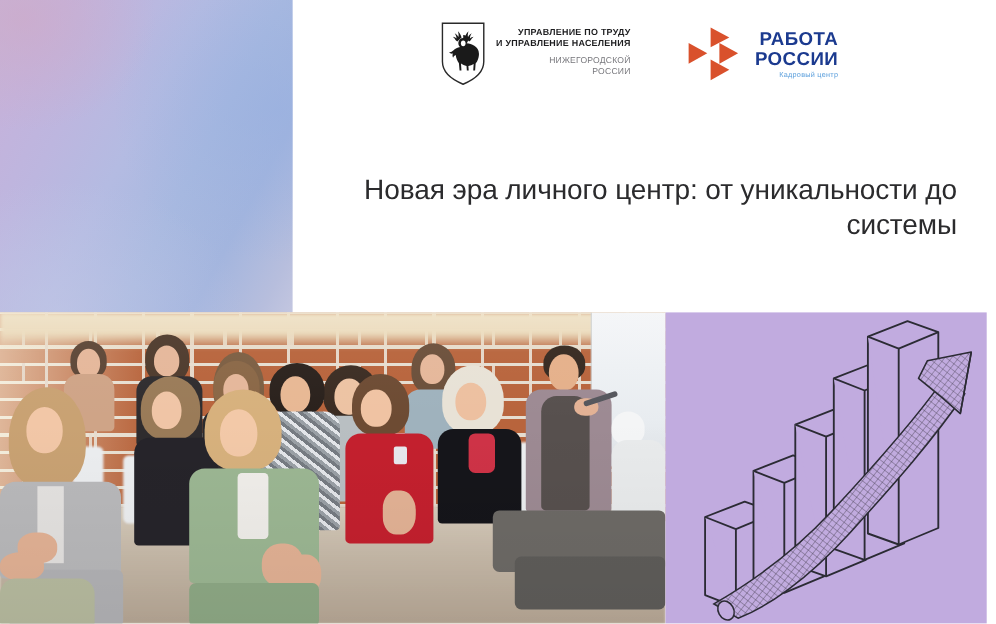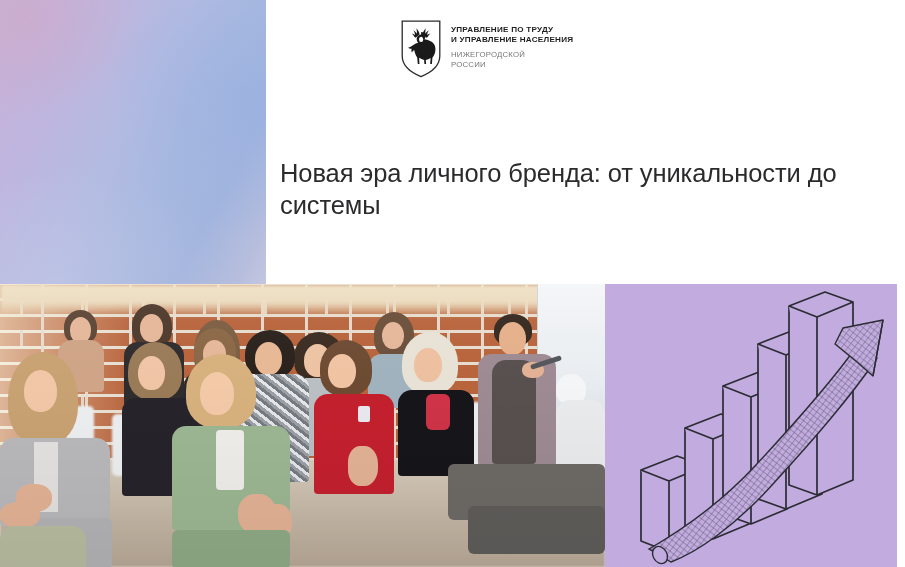--- a/index.html
+++ b/index.html
@@ -11,20 +11,21 @@
   body {
     font-family: "Liberation Sans", "DejaVu Sans", sans-serif;
   }
 
   .slide {
     position: relative;
     width: 897px;
     height: 567px;
     overflow: hidden;
     background: #ffffff;
+    text-align: right;
   }
 
   
   .top-area {
     position: absolute;
     left: 0; top: 0;
     width: 905px;
     height: 284px;
     background: #ffffff;
   }
@@ -291,24 +292,39 @@
         </svg>
         <div class="govt-text">
           <div class="govt-line-strong">УПРАВЛЕНИЕ ПО ТРУДУ</div>
           <div class="govt-line-strong">И УПРАВЛЕНИЕ НАСЕЛЕНИЯ</div>
           <div class="govt-gap"></div>
           <div class="govt-line-soft">НИЖЕГОРОДСКОЙ</div>
           <div class="govt-line-soft">РОССИИ</div>
         </div>
       </div>
 
+      <div class="logo-rr">
+        <svg class="rr-mark" viewBox="0 0 52 50">
+          <g fill="#d9512c">
+            <path d="M21 1 L38 10 L21 19 Z"></path>
+            <path d="M1 15 L18 24.5 L1 34 Z"></path>
+            <path d="M29 15 L46 24.5 L29 34 Z"></path>
+            <path d="M21 30 L38 39.5 L21 49 Z"></path>
+          </g>
+        </svg>
+        <div class="rr-text">
+          <div class="rr-word">РАБОТА</div>
+          <div class="rr-word">РОССИИ</div>
+          <div class="rr-sub">Кадровый центр</div>
+        </div>
+      </div>
 
     </div>
 
-    <h1 class="title">Новая эра личного бренда: от уникальности до системы</h1>
+    <h1 class="title">Новая эра личного центр: от уникальности до системы</h1>
   </div>
 
   <div class="bottom-area">
 
     <div class="photo">
       <div class="brick-wall"></div>
       <div class="wall-top-light"></div>
       <div class="screen-panel"></div>
       <div class="floor"></div>
 

